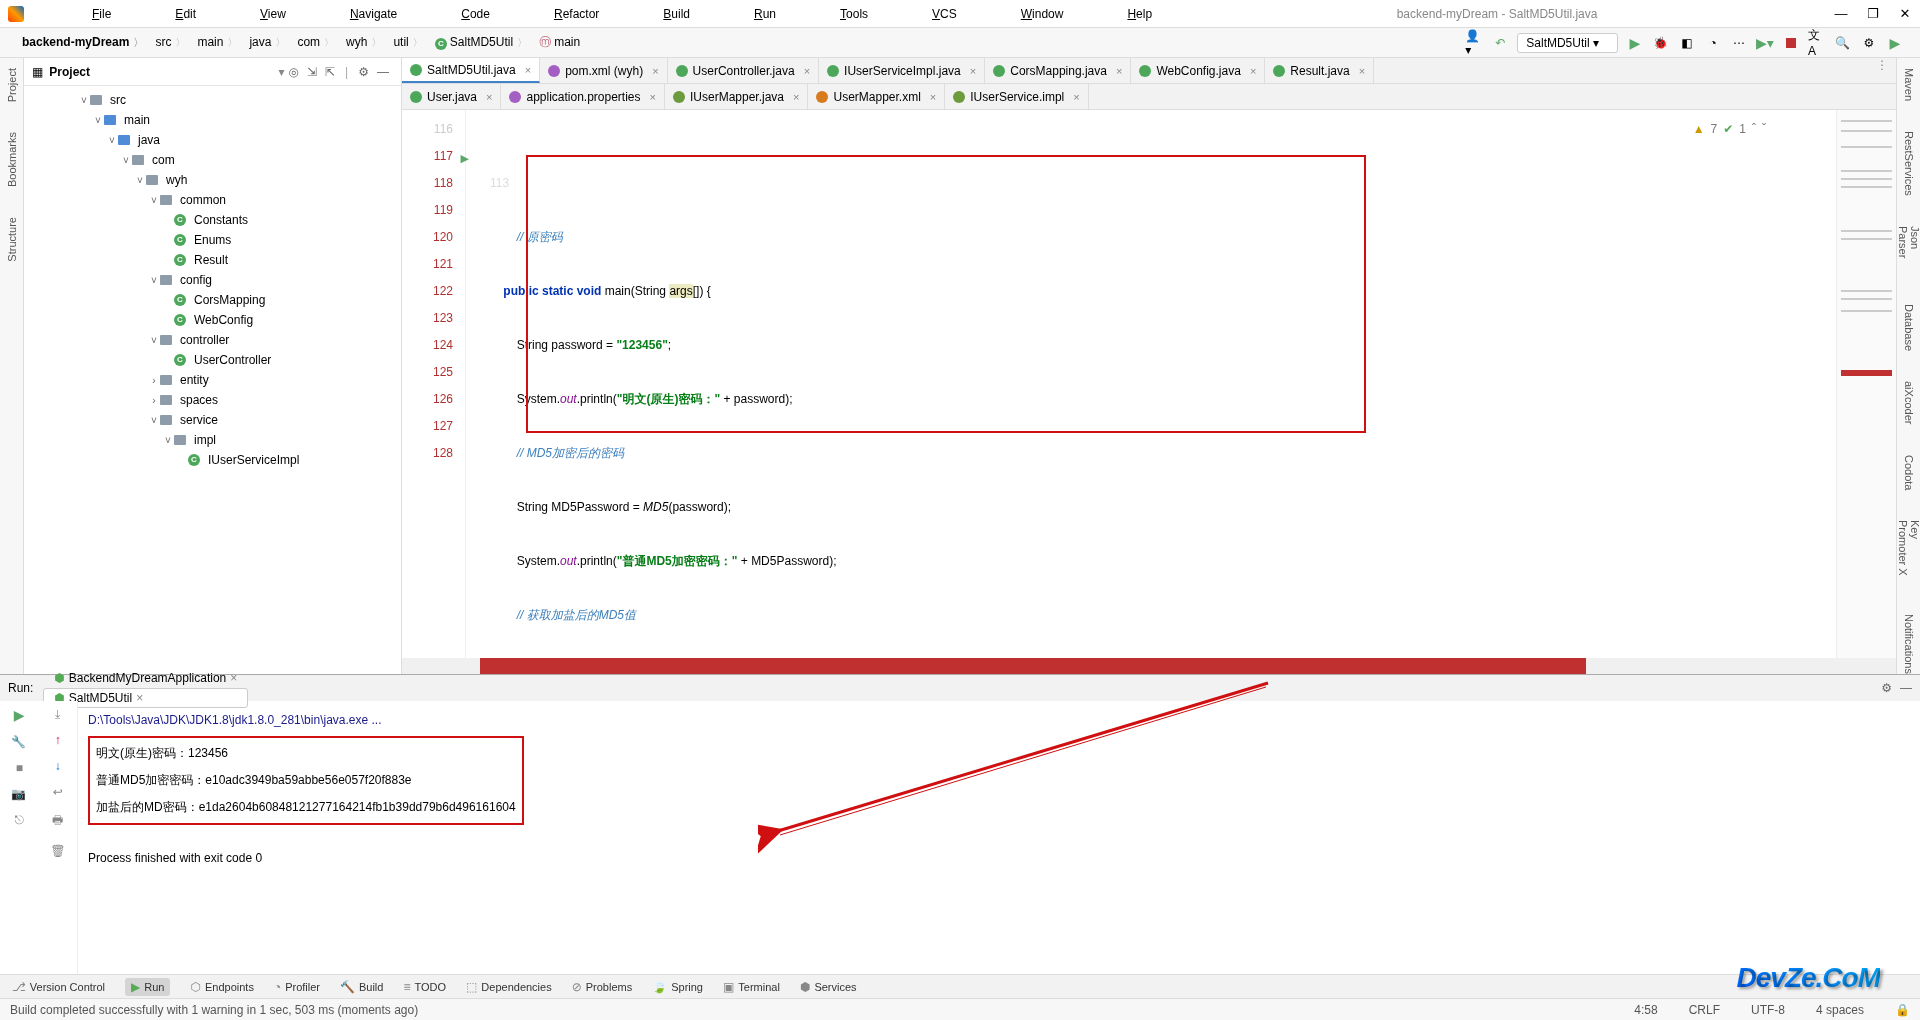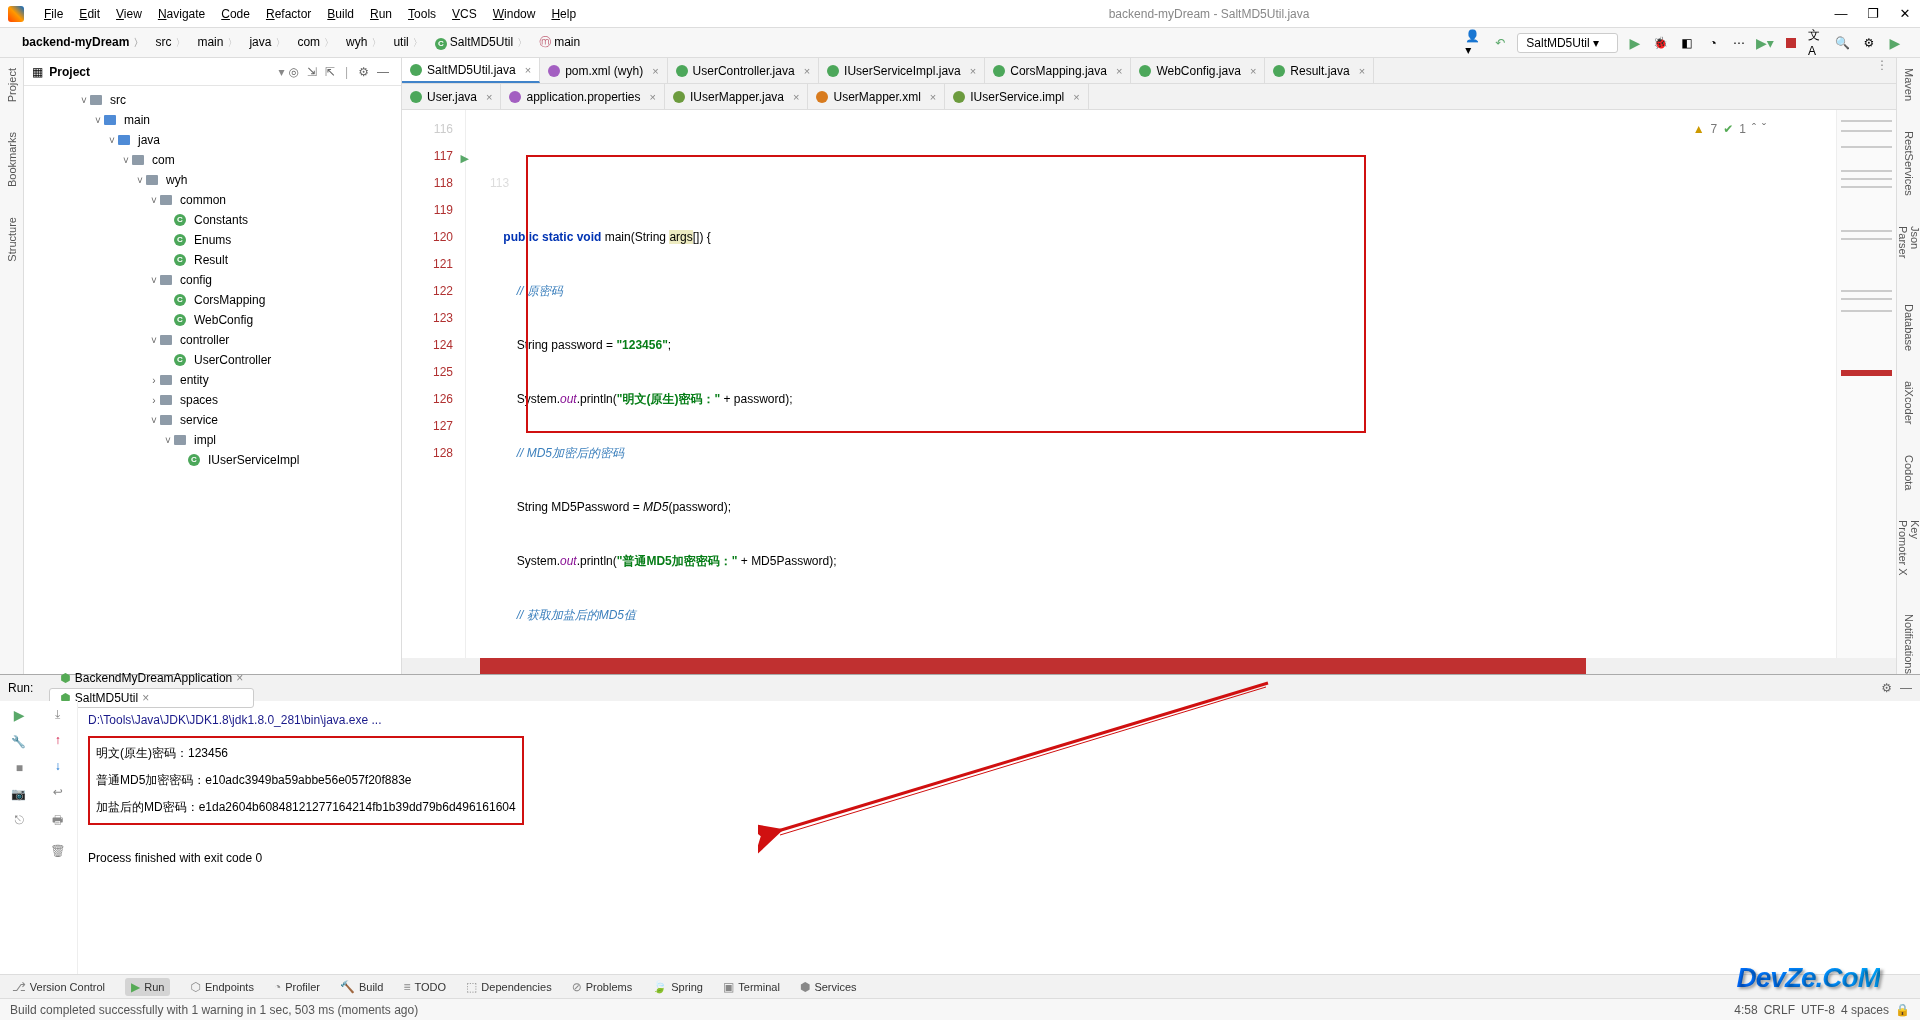--- a/index.html
+++ b/index.html
@@ -1,20 +1,20 @@
 <!DOCTYPE html>
 <html><head>
 <meta charset="utf-8">
 <style>
 * { margin: 0; padding: 0; box-sizing: border-box; font-family: "Segoe UI", Arial, sans-serif; font-size: 12px; }
 body { background: #fff; color: #000; width: 1920px; height: 1020px; overflow: hidden; display: flex; flex-direction: column; }
 
 .titlebar { height: 28px; background: #fff; display: flex; align-items: center; padding: 0 8px; border-bottom: 1px solid #ddd; }
 .titlebar .appicon { width: 16px; height: 16px; background: linear-gradient(45deg,#f40,#f90,#06c); border-radius: 3px; margin-right: 12px; }
-.titlebar .menuitem { padding: 0 8px; cursor: pointer; }
+.titlebar .menuitem { padding: 0 8px; cursor: pointer; margin-left: 48px; }
 .titlebar .menuitem u { text-decoration: underline; }
 .titlebar .title { flex: 1; text-align: center; color: #888; }
 .win-ctl { margin-left: auto; display: flex; gap: 18px; align-items: center; }
 .win-ctl span { width: 14px; text-align: center; cursor: pointer; font-size: 13px; }
 
 .navbar { height: 30px; background: #f7f7f7; border-bottom: 1px solid #ddd; display: flex; align-items: center; padding: 0 16px; }
 .crumb { padding: 0 6px; color: #000; position: relative; }
 .crumb::after { content: "〉"; color: #aaa; margin-left: 4px; font-size: 10px; }
 .crumb:last-of-type::after { content: ""; }
 .navright { margin-left: auto; display: flex; align-items: center; gap: 8px; }
@@ -77,21 +77,21 @@
 .runtool { width: 78px; background: #fff; border-right: 1px solid #eee; display: flex; }
 .runtool-col { width: 39px; display: flex; flex-direction: column; align-items: center; padding-top: 6px; gap: 12px; }
 .console { flex: 1; font-family: Consolas, monospace; font-size: 15px; line-height: 27px; padding: 6px 10px; position: relative; color: #000; }
 .console .cmd { color: #1a1a8a; }
 .arrow-svg { position: absolute; pointer-events: none; }
 
 .toolstrip { height: 24px; background: #f2f2f2; border-top: 1px solid #ddd; display: flex; align-items: center; padding: 0 12px; gap: 20px; }
 .toolstrip .tbtn { display: flex; align-items: center; gap: 4px; cursor: pointer; color: #333; font-size: 11px; }
 .toolstrip .tbtn.active { background: #d4d4d4; padding: 2px 6px; border-radius: 3px; }
 .status { height: 22px; background: #f7f7f7; border-top: 1px solid #ddd; display: flex; align-items: center; padding: 0 10px; font-size: 11px; color: #555; }
-.status .right { margin-left: auto; display: flex; gap: 6px; }
+.status .right { margin-left: auto; display: flex; gap: 31px; }
 .watermark { position: absolute; right: 40px; bottom: 26px; font-size: 28px; font-weight: bold; font-style: italic; background: linear-gradient(45deg,#06f,#0af); -webkit-background-clip: text; color: transparent; text-shadow: 2px 2px 3px rgba(0,0,0,.35); letter-spacing: -1px; }
 </style>
 </head>
 <body>
 
 <div class="titlebar">
   <div class="appicon"></div>
   <span id="menus"><span class="menuitem"><u>F</u>ile</span><span class="menuitem"><u>E</u>dit</span><span class="menuitem"><u>V</u>iew</span><span class="menuitem"><u>N</u>avigate</span><span class="menuitem"><u>C</u>ode</span><span class="menuitem"><u>R</u>efactor</span><span class="menuitem"><u>B</u>uild</span><span class="menuitem"><u>R</u>un</span><span class="menuitem"><u>T</u>ools</span><span class="menuitem"><u>V</u>CS</span><span class="menuitem"><u>W</u>indow</span><span class="menuitem"><u>H</u>elp</span></span>
   <div class="title">backend-myDream - SaltMD5Util.java</div>
   <div class="win-ctl">
@@ -359,22 +359,22 @@
           <div class="ln">123</div>
           <div class="ln">124</div>
           <div class="ln">125</div>
           <div class="ln">126</div>
           <div class="ln">127</div>
           <div class="ln">128</div>
         </div>
       <div class="code">
 <div class="hlbox" style="left:60px;top:45px;width:840px;height:278px"></div>
 <div style="color:#aaa;opacity:.4">113</div>
+<div><span class="cmt">        // 原密码</span></div>
 <div><span class="kw">    public static void </span><span>main</span><span>(String </span><span style="background:#edebc1">args</span><span>[]) {</span></div>
-<div><span class="cmt">        // 原密码</span></div>
 <div><span>        String </span><span>password</span><span> = </span><span class="str">"123456"</span><span>;</span></div>
 <div><span>        System.</span><span class="static">out</span><span>.println(</span><span class="str">"明文(原生)密码："</span><span> + </span><span>password</span><span>);</span></div>
 <div><span class="cmt">        // MD5加密后的密码</span></div>
 <div><span>        String </span><span>MD5Password</span><span> = </span><span class="fnc">MD5</span><span>(</span><span>password</span><span>);</span></div>
 <div><span>        System.</span><span class="static">out</span><span>.println(</span><span class="str">"普通MD5加密密码："</span><span> + </span><span>MD5Password</span><span>);</span></div>
 <div><span class="cmt">        // 获取加盐后的MD5值</span></div>
 <div></div>
 
 
 
@@ -407,21 +407,21 @@
       <span class="edge-lbl">Database</span>
       <span class="edge-lbl">aiXcoder</span>
       <span class="edge-lbl">Codota</span>
       <span class="edge-lbl">Key Promoter X</span>
       <span class="edge-lbl">Notifications</span>
     </div>
 </div>
 
 <div class="runpanel">
   <div class="runhead">
-    <span style="margin-right:16px">Run:</span>
+    <span style="margin-right:10px">Run:</span>
     <span id="runtabs">
         <span class="runtab "><span style="color:#5a5">⬢</span>BackendMyDreamApplication <span style="color:#888">×</span></span>
         <span class="runtab active"><span style="color:#5a5">⬢</span>SaltMD5Util <span style="color:#888">×</span></span>
       </span>
     <span class="gear">⚙</span>
     <span class="gear" style="margin-left:8px">—</span>
   </div>
   <div class="runbody">
     <div class="runtool">
       <div class="runtool-col">

